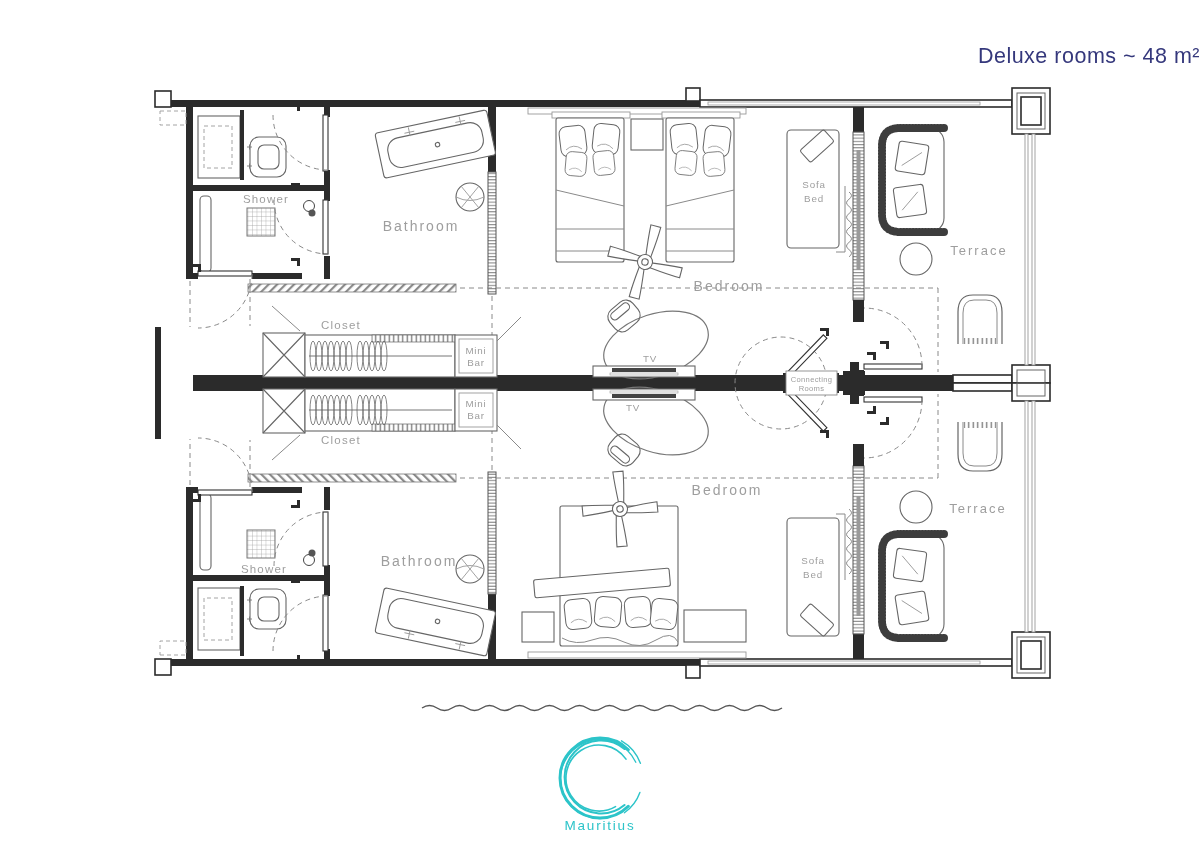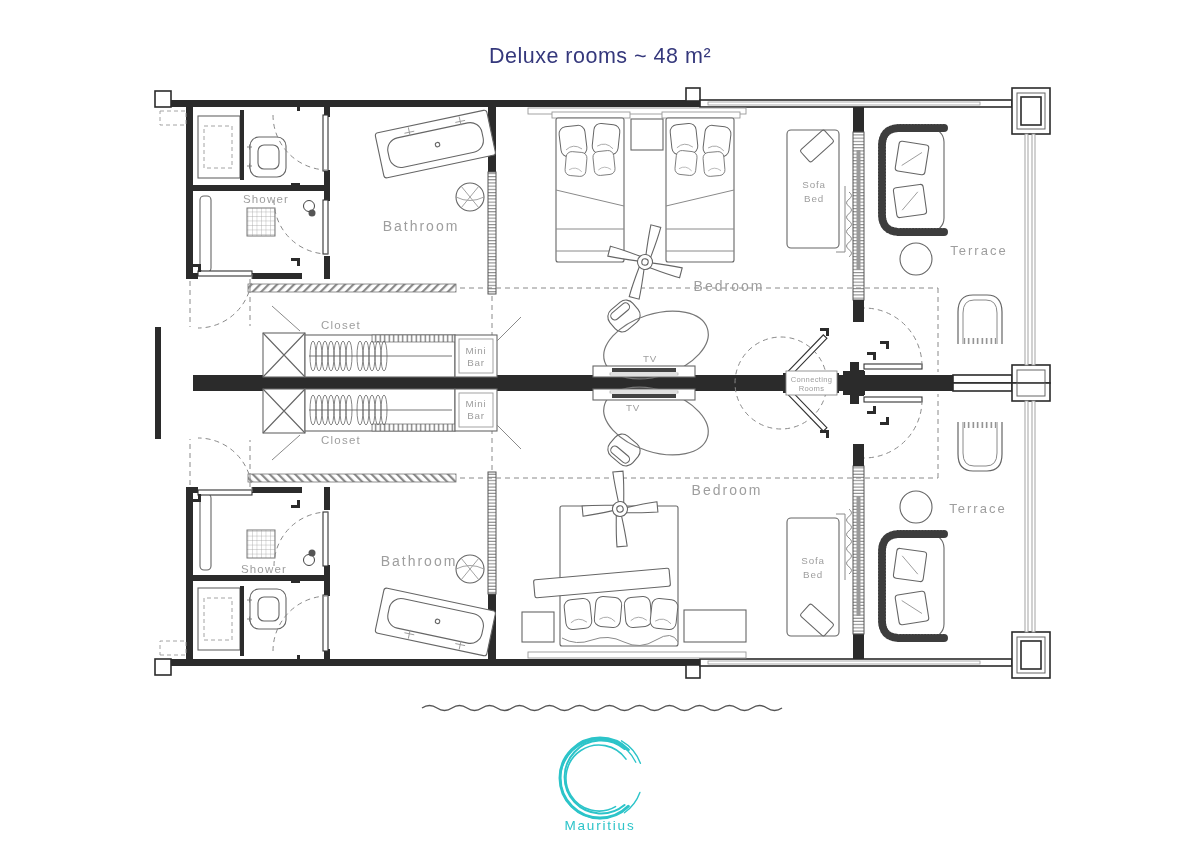--- a/index.html
+++ b/index.html
@@ -1,18 +1,18 @@
 <!DOCTYPE html>
 <html><head>
 <meta charset="utf-8">
 <style>
   html,body{margin:0;padding:0;background:#fff;}
   .page{position:relative;width:1200px;height:849px;background:#ffffff;overflow:hidden;
         font-family:"Liberation Sans",sans-serif;}
-  .title{position:absolute;top:44px;left:0;width:100%;text-align:center;
+  .title{position:absolute;top:44px;left:0;width:100%;text-align:right;
          color:#35387c;font-size:21.5px;font-weight:500;letter-spacing:.5px;}
   svg.plan{position:absolute;top:0;left:0;}
   
   .w{fill:#2b2b2b;stroke:none;}
   .ow{fill:#fff;stroke:#2b2b2b;stroke-width:1.6;}
   .ow2{fill:#fff;stroke:#333;stroke-width:1.1;}
   .f1{fill:#fff;stroke:#666;stroke-width:1.1;}
   .f1g rect,.f1g circle,.f1g path{fill:#fff;stroke:#666;stroke-width:1.1;}
   .f1g path.ln{fill:none;stroke:#999;stroke-width:0.9;}
   .f1p{fill:#fff;stroke:#666;stroke-width:1.2;}

